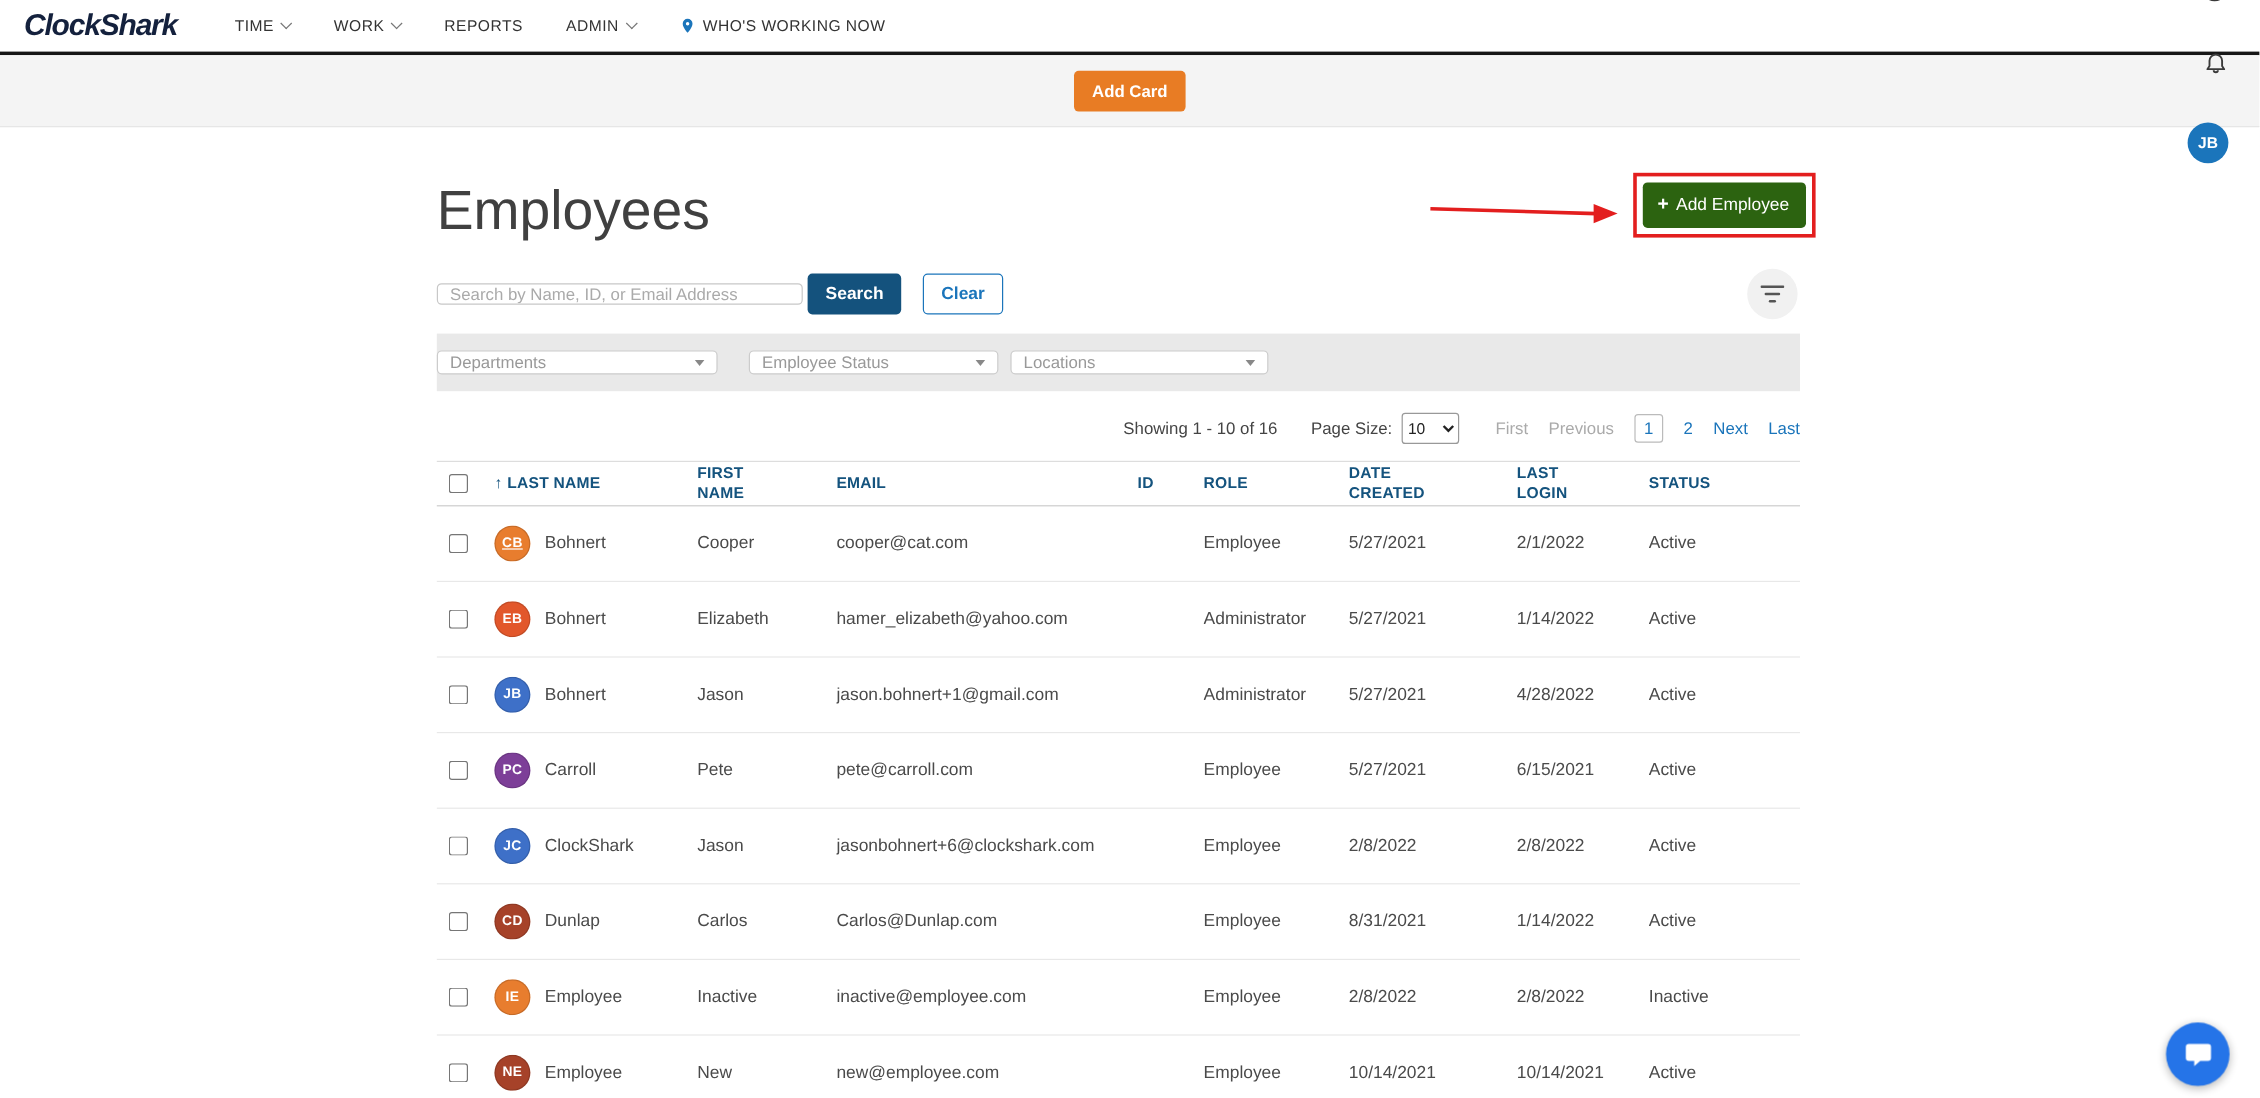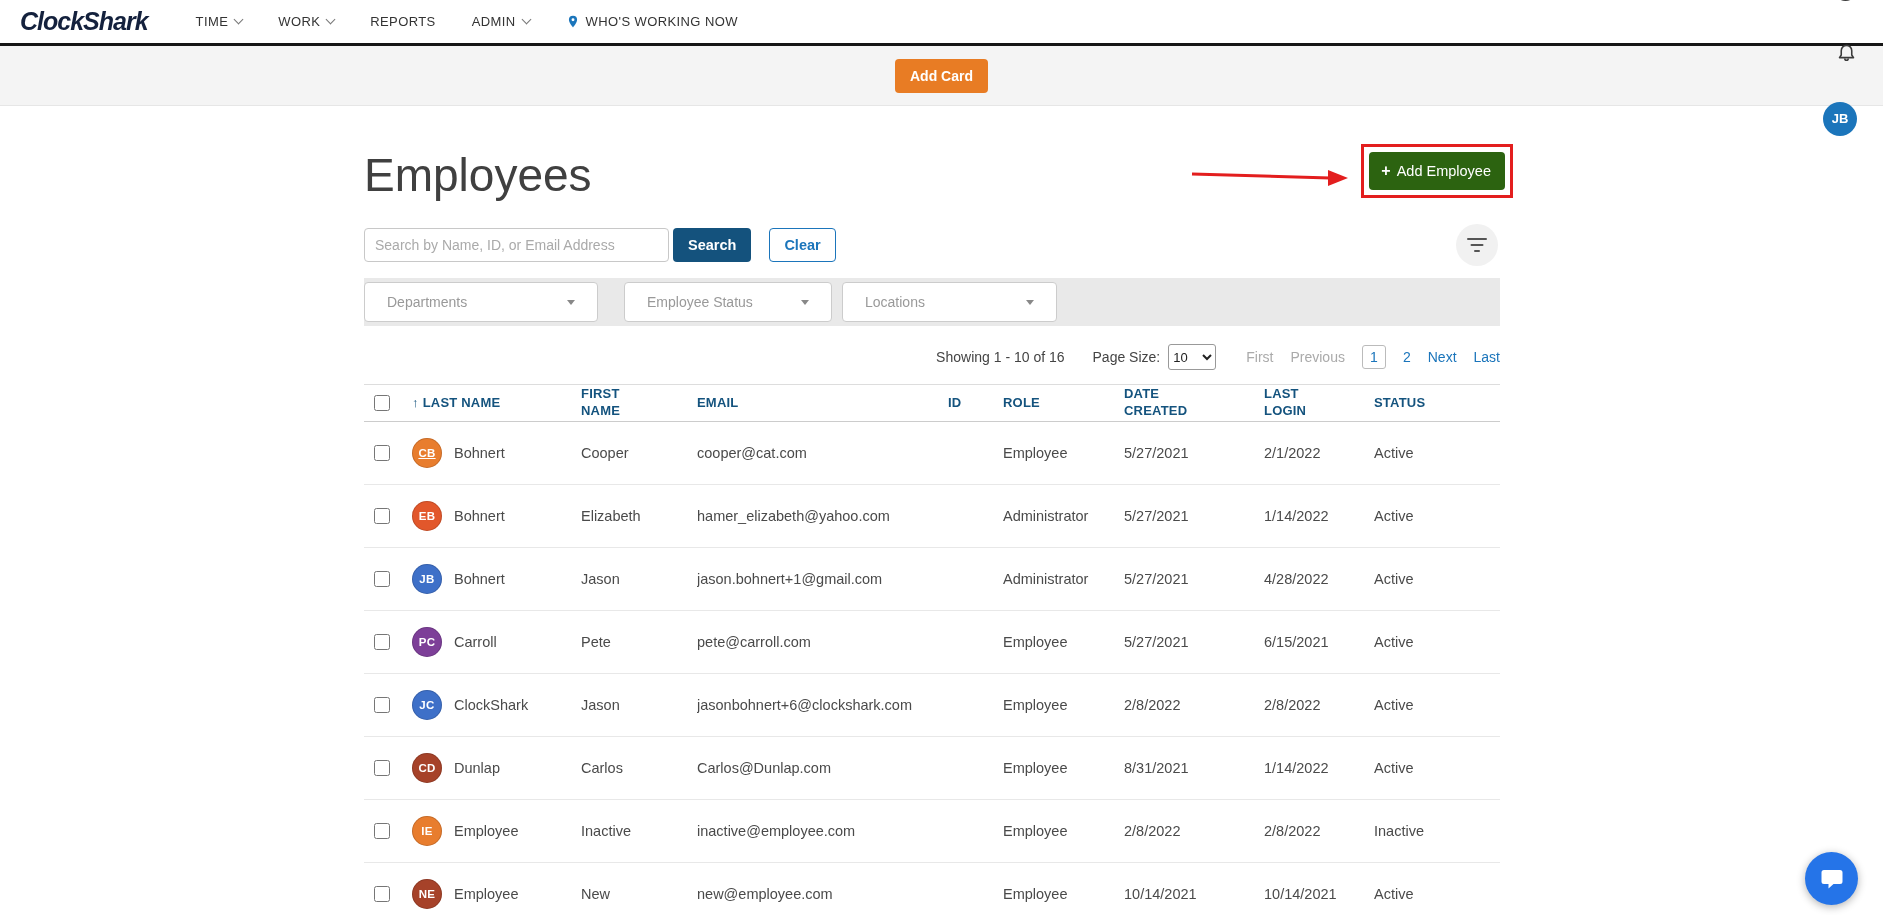--- a/index.html
+++ b/index.html
@@ -46,37 +46,37 @@
   .annot-rect { position:absolute; right:-13px; top:-8px; border:3px solid #E31E1E;
     padding:5px; background:transparent; }
   .add-emp-btn { background:#2C6310; color:#fff; border:none; border-radius:4px;
     font-size:14.5px; padding:10px 14px 10px 12px; cursor:pointer; display:flex;
     align-items:center; font-family:inherit; white-space:nowrap; }
   .plus-ic { font-weight:700; font-size:16px; margin-right:6px; }
   .plus-ic::before { content:"+"; }
   .annot-arrow { position:absolute; right:148px; top:14px; }
 
   .search-row { display:flex; align-items:center; margin-top:14px; }
-  .search-input { width:305px; height:34px; border:1px solid #c8c8c8; border-radius:4px;
+  .search-input { width:305px; height:18px; border:1px solid #c8c8c8; border-radius:4px;
     padding:0 10px; font-size:14px; color:#333; font-family:inherit; }
   .search-input::placeholder { color:#aaa; }
   .search-btn { height:34px; margin-left:4px; background:#14527D; color:#fff; border:none;
     border-radius:4px; font-size:14.5px; font-weight:600; padding:0 15px; cursor:pointer;
     font-family:inherit; }
   .clear-btn { height:34px; margin-left:18px; background:#fff; color:#1B75BB;
     border:1px solid #1B75BB; border-radius:4px; font-size:14.5px; font-weight:600;
     padding:0 14px; cursor:pointer; font-family:inherit; }
   .filter-ic { margin-left:auto; width:42px; height:42px; border-radius:50%;
     background:#f1f1f1; display:flex; align-items:center; justify-content:center;
     cursor:pointer; margin-right:2px; }
 
   .filter-bar { margin-top:12px; height:48px; background:#E9E9E9; display:flex;
     align-items:center; gap:10px; }
-  .dropdown { background:#fff; border:1px solid #ccc; border-radius:4px; height:40px;
-    display:flex; align-items:center; justify-content:space-between; padding:0 22px;
+  .dropdown { background:#fff; border:1px solid #ccc; border-radius:4px; height:20px;
+    display:flex; align-items:center; justify-content:space-between; padding:0 10px;
     font-size:14px; color:#999; cursor:pointer; }
   .dd-1 { width:234px; } .dd-2 { width:215px; } .dd-3 { width:208px; margin-left:16px; }
   .dd-caret { width:0; height:0; border-left:4px solid transparent;
     border-right:4px solid transparent; border-top:5px solid #888; }
 
   .pag-row { margin-top:18px; display:flex; align-items:center; justify-content:flex-end;
     font-size:14px; color:#444; }
   .showing { margin-right:28px; }
   .ps-label { margin-right:8px; }
   .ps-select { height:26px; width:48px; font-size:13px; font-family:inherit;

